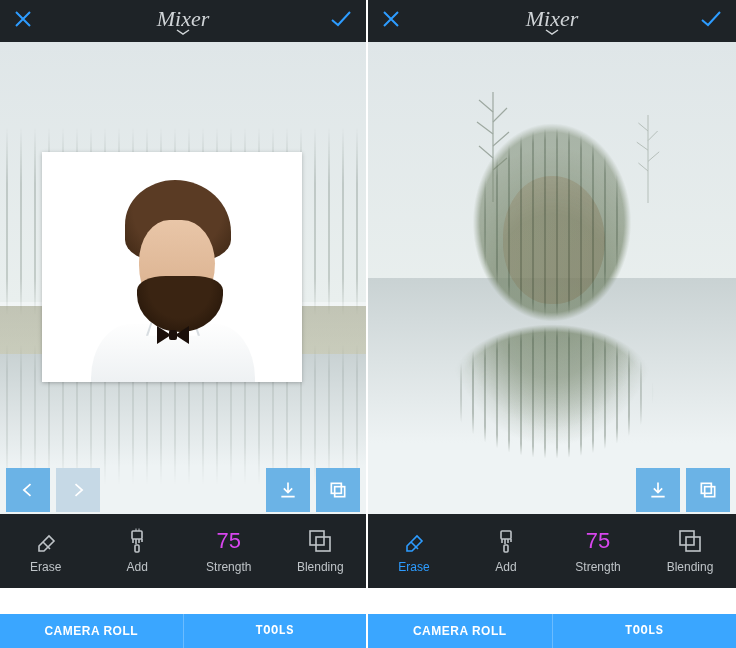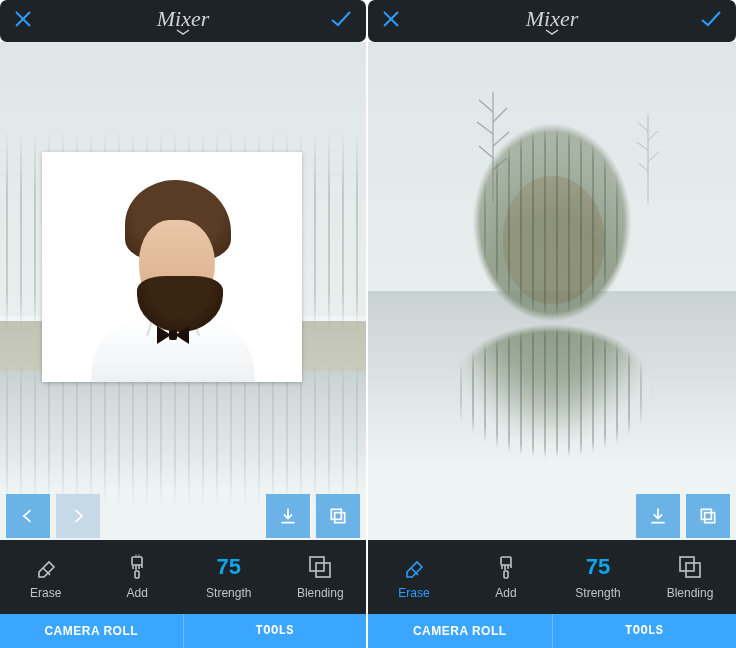--- a/index.html
+++ b/index.html
@@ -18,21 +18,20 @@
   }
   .screen.left { border-right: 2px solid #fff; }
 
   
   .topbar {
     height: 42px;
     background: #1e2327;
     display: flex; align-items: center; justify-content: space-between;
     padding: 0 14px;
     position: relative;
-    border-radius: 7px;
   }
   .topbar .title {
     color: #cfd3d6;
     font-style: italic;
     font-weight: 300;
     font-size: 22px;
     font-family: Georgia, 'Times New Roman', serif;
     position: absolute;
     left: 50%; top: 45%;
     transform: translate(-50%, -50%);
@@ -229,28 +228,29 @@
     display:flex; flex-direction:column;
     align-items:center; justify-content:center;
     gap:6px;
     color:#bfc4c8;
     font-size:12px;
     font-weight:300;
   }
   .tool.active { color:#2d9cff; }
   .tool .ticon { height:26px; display:flex; align-items:center; justify-content:center; }
   .tool .ticon svg { width:26px; height:26px; }
-  .tool .tnum { font-size:22px; font-weight:700; color:#0ea5e9; line-height:26px; }
+  .tool .tnum { font-size:22px; font-weight:400; color:#d946ef; line-height:26px; }
   .tool.active .ticon svg * { stroke:#2d9cff; }
 
   
   .tabs {
     height:34px;
     background:#2d9cff;
     display:flex;
+    margin-top:26px;
   }
   .tab {
     flex:1;
     display:flex; align-items:center; justify-content:center;
     color:#fff; font-size:12px; font-weight:700; letter-spacing:.5px;
   }
   .tab + .tab { border-left:1px solid rgba(255,255,255,.25);font-family:Liberation Mono, monospace; }
   .tab.active { background:#3aa6ff; }
 
 </style>

